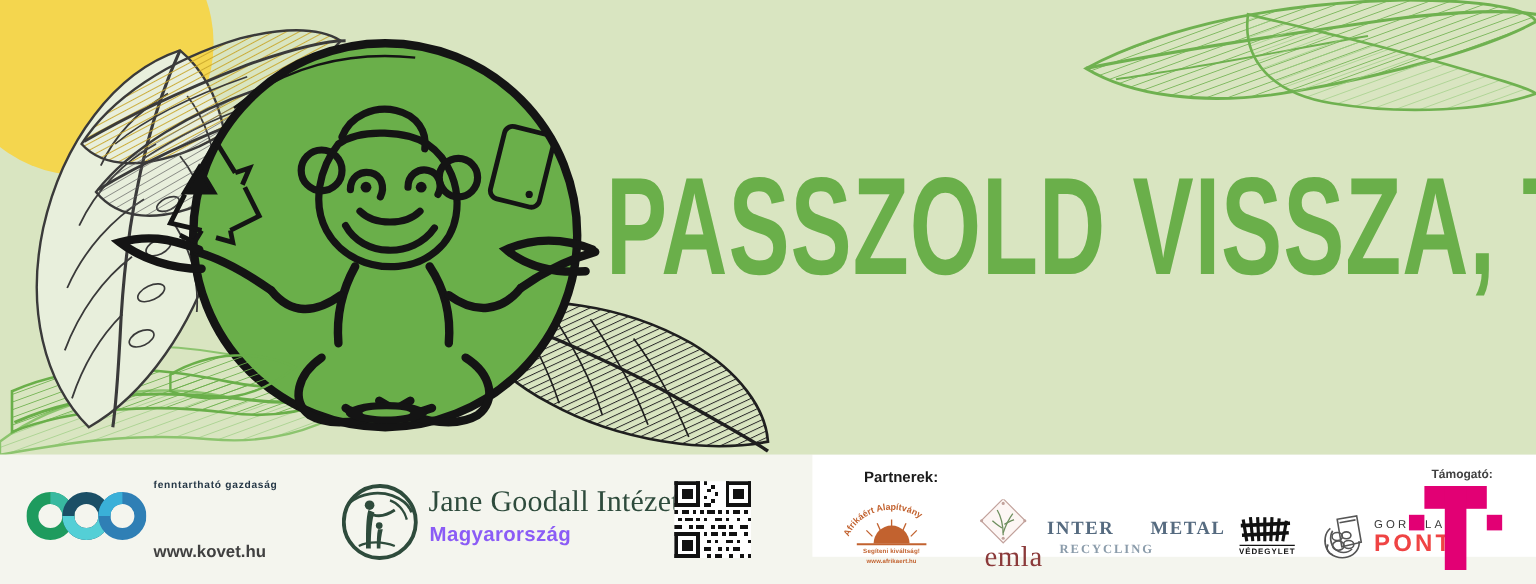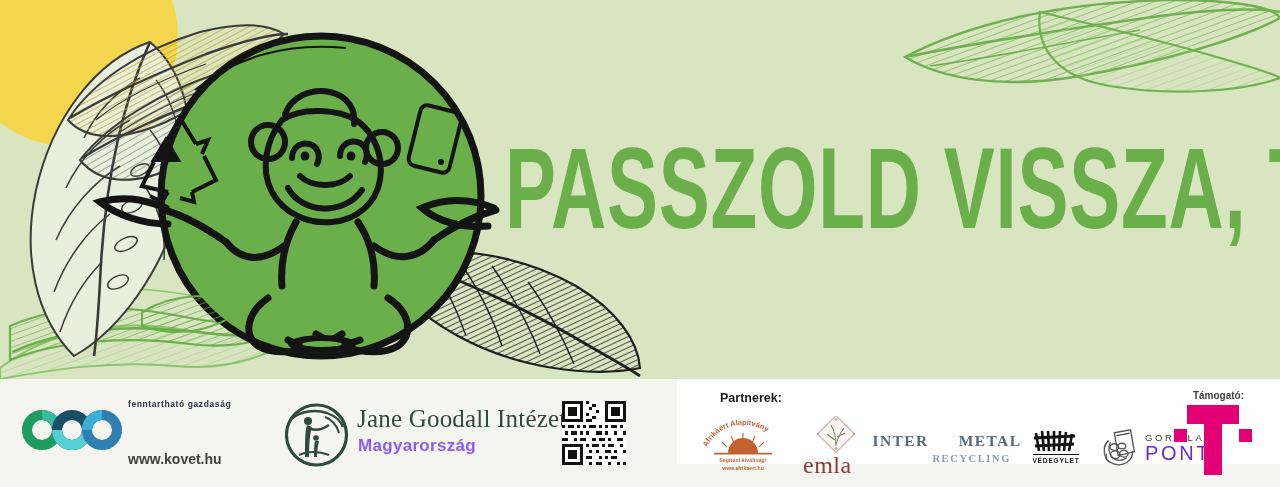--- a/index.html
+++ b/index.html
@@ -91,44 +91,44 @@
   
   .afr { position:relative; width:86px; height:62px; }
   .afr-sub1 { position:absolute; left:0; top:40px; width:86px; text-align:center;
     font-size:5.2px; font-weight:700; color:#c2622f; letter-spacing:.1px; }
   .afr-sub2 { position:absolute; left:0; top:48px; width:86px; text-align:center;
     font-size:5px; font-weight:700; color:#c2622f; letter-spacing:.1px; }
 
   
   .emla-wrap { position:relative; width:66px; height:64px; }
   .emla-word {
-    position:absolute; left:0; top:36px; width:66px; text-align:left;
+    position:absolute; left:0; top:36px; width:66px; text-align:right;
     font-family:"Liberation Serif", serif; font-size:24px; color:#8b3a3a; letter-spacing:.5px;
   }
 
   
   .im-wrap { position:relative; width:128px; height:44px; }
   .im-top { position:absolute; left:0; top:6px; width:128px;
     display:flex; align-items:center; justify-content:center; gap:15px; }
   .im-text { font-family:"Liberation Serif", serif; font-size:15.5px; font-weight:700;
     color:#566b80; letter-spacing:1.4px; }
-  .im-bottom { position:absolute; left:0; top:27px; width:128px; text-align:right;
+  .im-bottom { position:absolute; left:0; top:27px; width:128px; text-align:left;
     font-family:"Liberation Serif", serif; font-size:10.5px; font-weight:700;
     color:#8b9cab; letter-spacing:1.6px; }
 
   
   .ved-wrap { position:relative; width:56px; height:46px; }
   .ved-word { position:absolute; left:0; top:32px; width:56px; text-align:center;
     font-size:6.6px; font-weight:700; color:#111; letter-spacing:.8px; }
 
   
   .gp-wrap { position:relative; width:110px; height:46px; display:flex; align-items:center; gap:4px; }
   .gp-text { display:flex; flex-direction:column; line-height:1; }
   .gp-1 { font-size:9.5px; font-weight:500; color:#3a3a3a; letter-spacing:2.6px; }
-  .gp-2 { font-size:20px; font-weight:400; color:#6d28d9; letter-spacing:2.6px; margin-top:1px; }
+  .gp-2 { font-size:20px; font-weight:700; color:#ef4444; letter-spacing:2.6px; margin-top:1px; }
 
   
   .tk-wrap { position:absolute; right:28px; top:24px; }
 </style>
 </head>
 <body>
 
 <div id="banner">
 
   <div class="hero">

